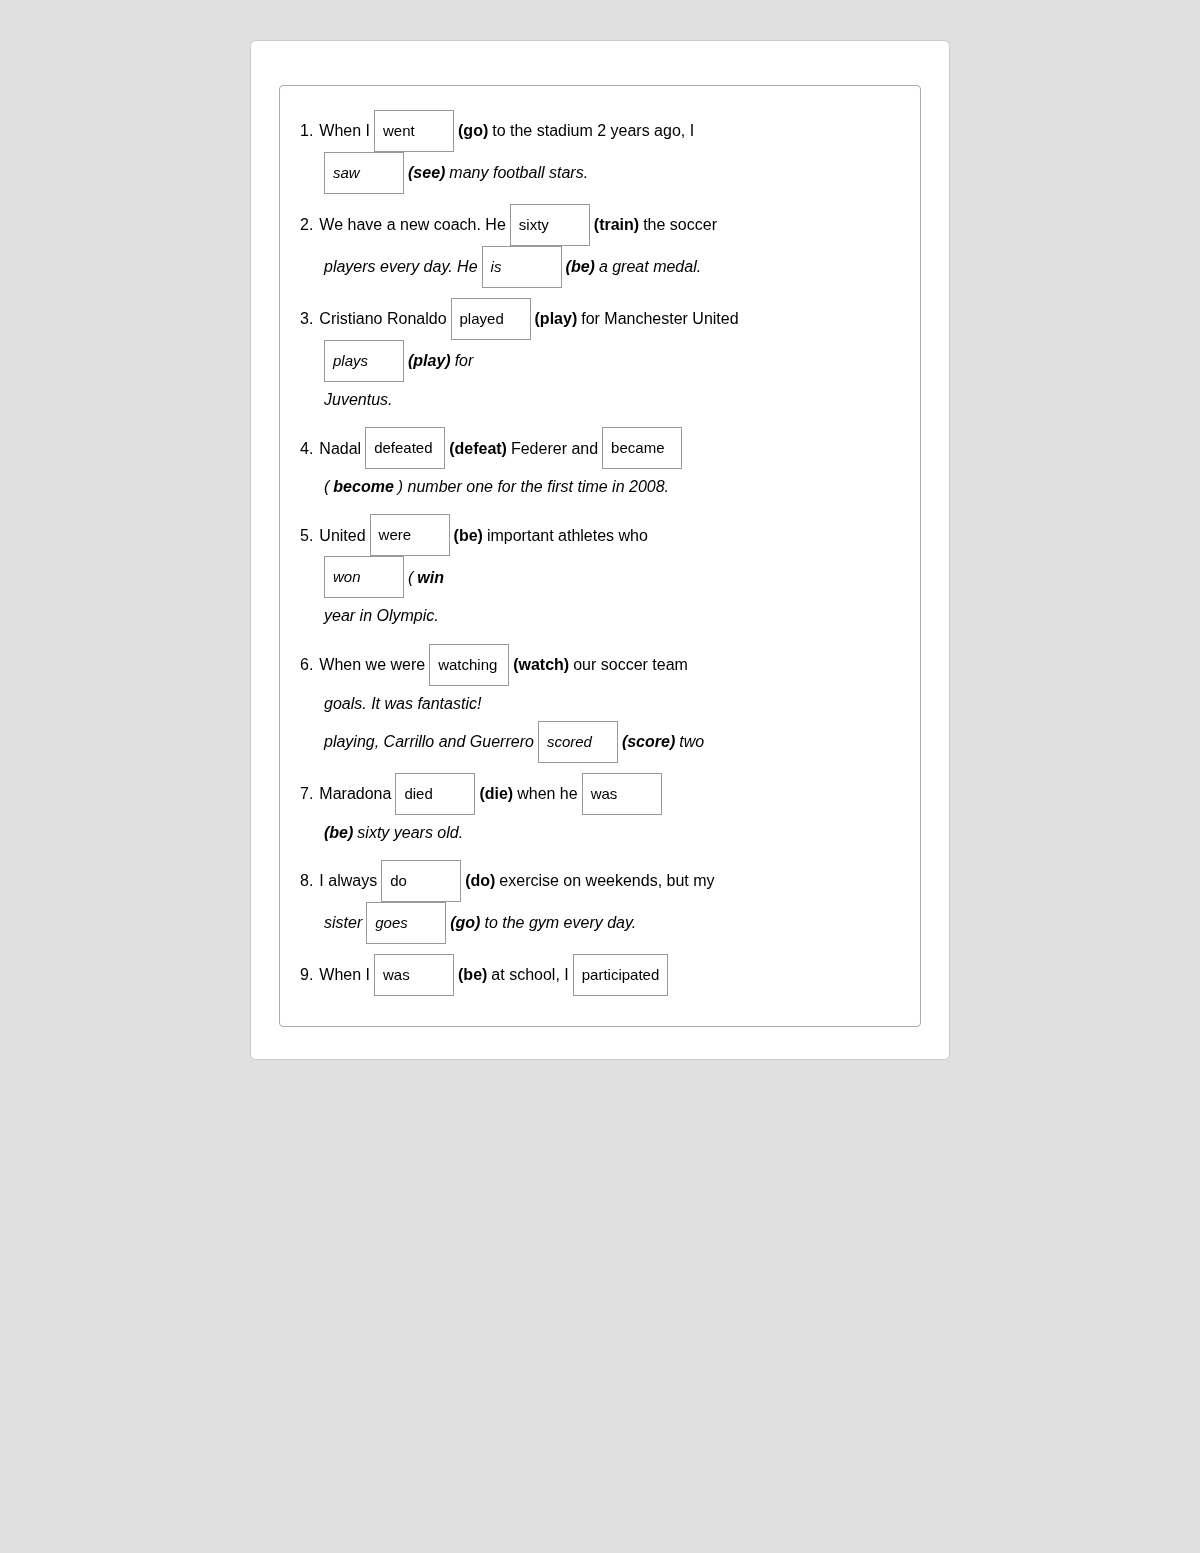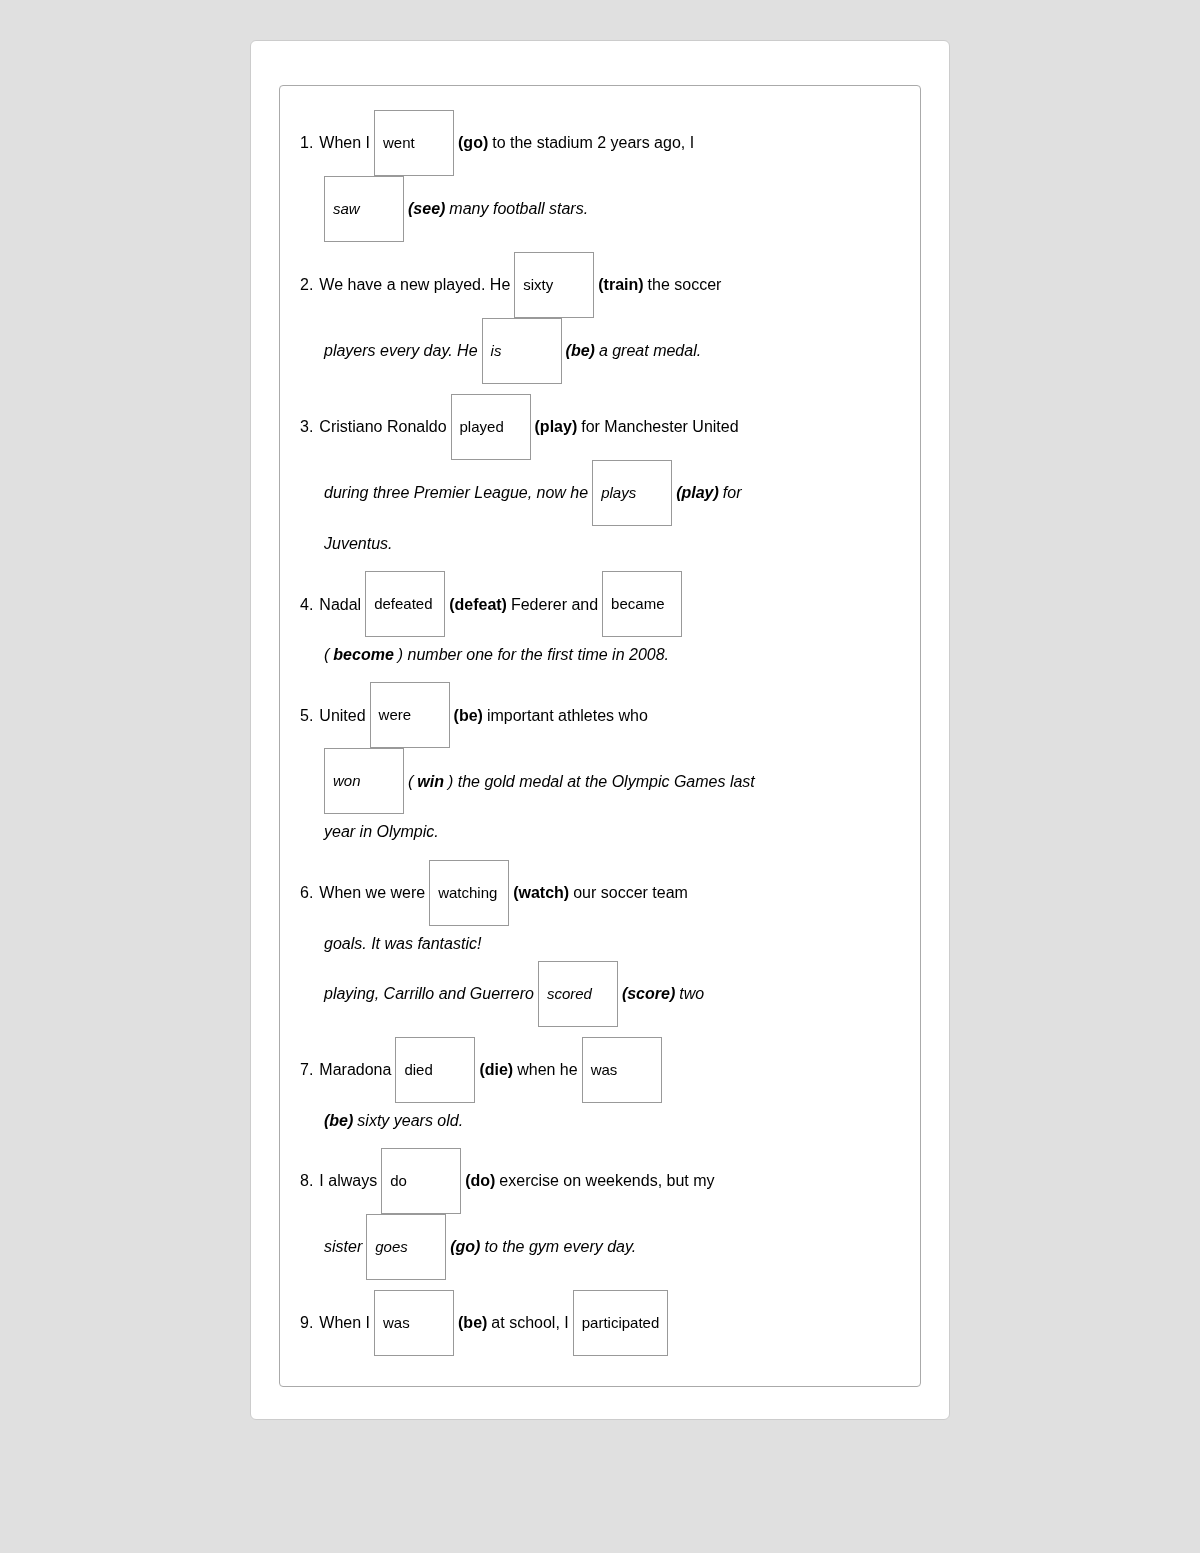--- a/index.html
+++ b/index.html
@@ -64,21 +64,21 @@
     .exercise-item .line {
       display: flex;
       flex-wrap: wrap;
       align-items: center;
       gap: 4px;
     }
 
     .filled-box {
       display: inline-block;
       border: 1px solid #999999;
-      padding: 20px 8px;
+      padding: 8px 8px;
       min-width: 80px;
       font-size: 15px;
       background: #ffffff;
       vertical-align: middle;
       line-height: 1.6;
     }
 
     .bold-verb {
       font-weight: bold;
     }
@@ -113,42 +113,41 @@
           </div>
           <div class="line continuation">
             <span class="filled-box">saw</span>
             <span class="bold-verb">(see)</span>
             <span>many football stars.</span>
           </div>
         </li>
         <li class="exercise-item">
           <div class="line">
             <span class="item-number">2.</span>
-            <span>We have a new played. He</span>
+            <span>We have a new coach. He</span>
             <span class="filled-box">sixty</span>
             <span class="bold-verb">(train)</span>
             <span>the soccer</span>
           </div>
           <div class="line continuation">
             <span>players every day. He</span>
             <span class="filled-box">is</span>
             <span class="bold-verb">(be)</span>
             <span>a great medal.</span>
           </div>
         </li>
         <li class="exercise-item">
           <div class="line">
             <span class="item-number">3.</span>
             <span>Cristiano Ronaldo</span>
             <span class="filled-box">played</span>
             <span class="bold-verb">(play)</span>
             <span>for Manchester United</span>
           </div>
           <div class="line continuation">
-            <span>during three Premier League, now he</span>
             <span class="filled-box">plays</span>
             <span class="bold-verb">(play)</span>
             <span>for</span>
           </div>
           <div class="line continuation">
             <span>Juventus.</span>
           </div>
         </li>
         <li class="exercise-item">
           <div class="line">
@@ -170,21 +169,20 @@
             <span class="item-number">5.</span>
             <span>United</span>
             <span class="filled-box">were</span>
             <span class="bold-verb">(be)</span>
             <span>important athletes who</span>
           </div>
           <div class="line continuation">
             <span class="filled-box">won</span>
             <span>(</span>
             <b>win</b>
-            <span>) the gold medal at the Olympic Games last</span>
           </div>
           <div class="line continuation">
             <span>year in Olympic.</span>
           </div>
         </li>
         <li class="exercise-item">
           <div class="line">
             <span class="item-number">6.</span>
             <span>When we were</span>
             <span class="filled-box">watching</span>

